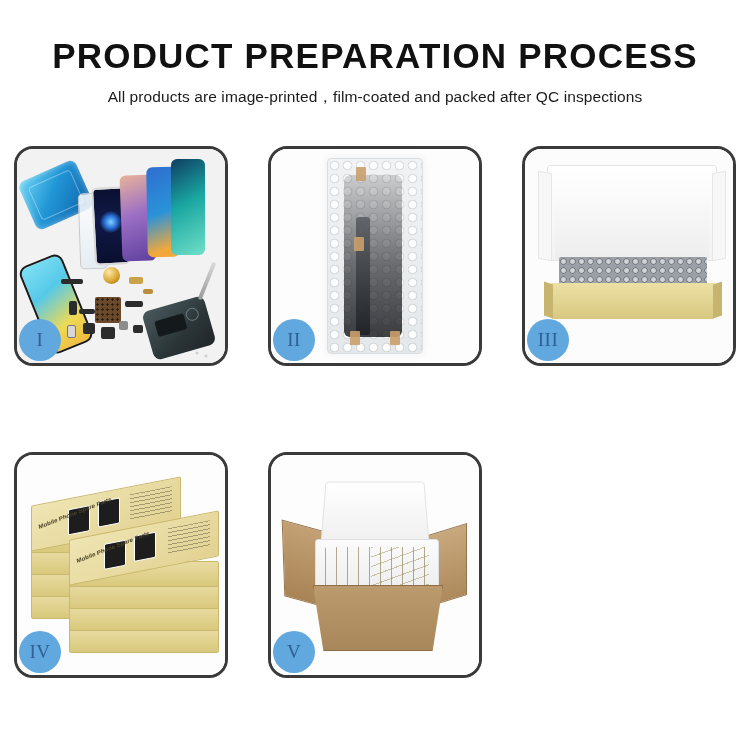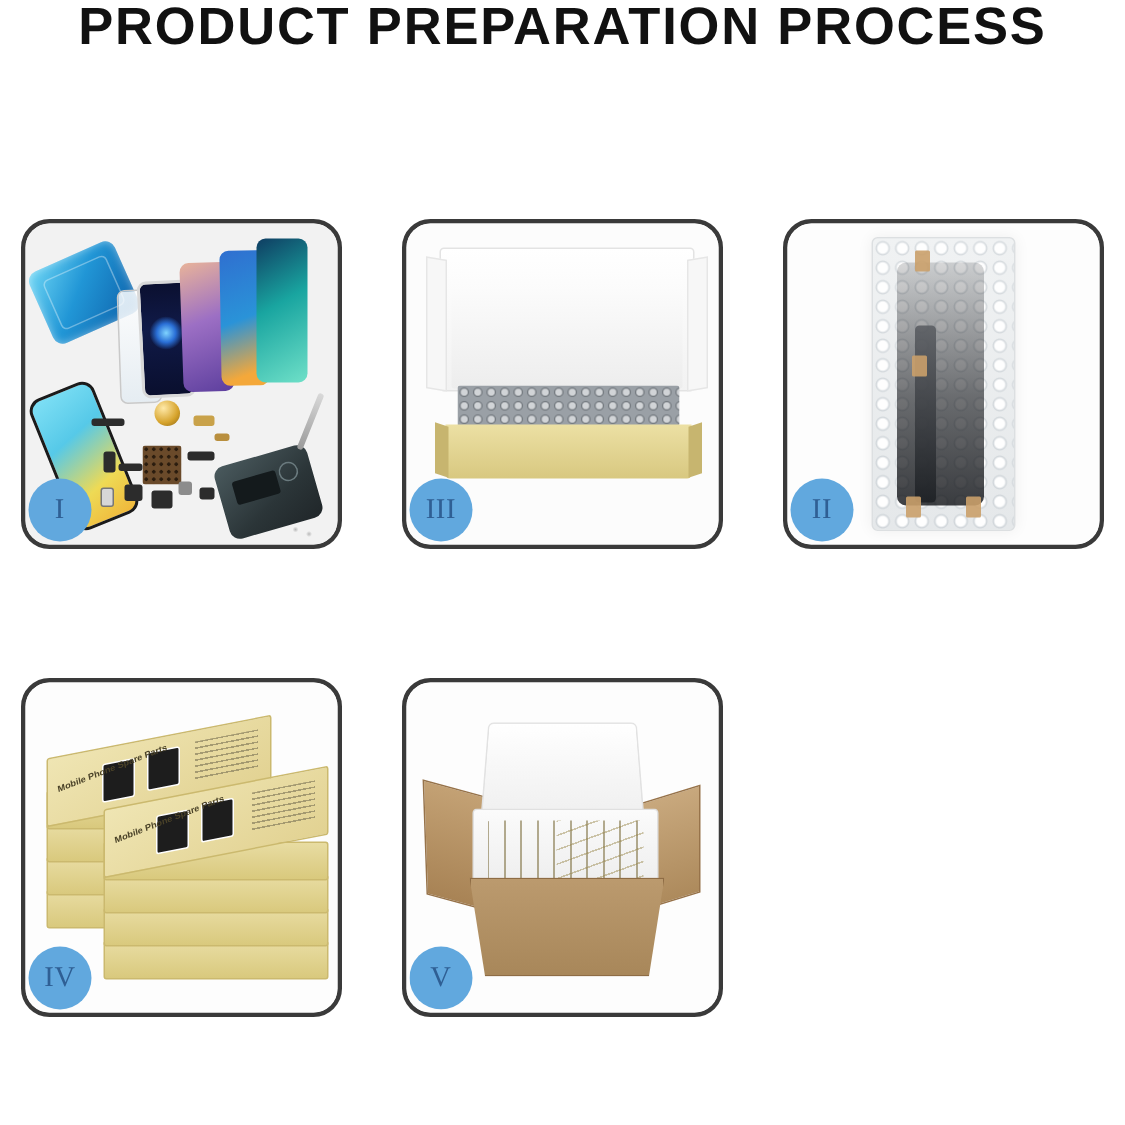--- a/index.html
+++ b/index.html
@@ -6,21 +6,21 @@
   html, body { margin:0; padding:0; }
   body {
     width:750px; height:750px;
     background:#ffffff;
     font-family:"Liberation Sans", sans-serif;
     overflow:hidden;
     position:relative;
   }
 
   
-  .header { width:100%; text-align:center; }
+  .header { width:100%; text-align:center; padding-top:38px; }
   .title {
     font-family:"Liberation Sans", sans-serif;
     font-size:35px; font-weight:700; letter-spacing:1.2px;
     color:#111111; line-height:1; margin:0;
   }
   .subtitle {
     font-family:"Liberation Sans", sans-serif;
     font-size:15.5px; font-weight:400; color:#1b1b1b;
     margin:14px 0 0 0; letter-spacing:.1px;
   }
@@ -280,20 +280,21 @@
     background:rgba(140,115,80,.75); transform:rotate(10deg);
   }
   .c-tape-1{ position:absolute; left:44px; top:92px; width:16px; height:18px; background:rgba(150,122,84,.75); }
   .c-tape-2{ position:absolute; left:44px; top:152px; width:16px; height:18px; background:rgba(150,122,84,.7); }
 </style>
 </head>
 <body>
 
 <div class="header">
   <h1 class="title">PRODUCT PREPARATION PROCESS</h1>
+  <p class="subtitle">All products are image-printed，film-coated and packed after QC inspections</p>
 </div>
 
 <div class="grid">
 
   <div class="panel">
     <div class="panel-inner p1">
       <div class="blue-pad"></div>
       <div class="glass"></div>
       <div class="ph ph-a"></div>
       <div class="ph ph-b"></div>
@@ -314,41 +315,41 @@
       <div class="prt prt-10"></div>
       <div class="prt prt-11"></div>
       <div class="board"></div>
       <div class="tweezer"></div>
       <div class="screws"></div>
     </div>
     <div class="badge">I</div>
   </div>
 
   <div class="panel">
-    <div class="panel-inner p3">
-      <div class="b3-lid"></div>
-      <div class="b3-foam"></div>
-      <div class="b3-wrap"></div>
-      <div class="b3-base"></div>
-    </div>
-    <div class="badge">III</div>
-  </div>
-
-  <div class="panel">
     <div class="panel-inner p2">
       <div class="bag">
         <div class="bag-item"></div>
         <div class="bag-strip"></div>
         <div class="tape tape-1"></div>
         <div class="tape tape-2"></div>
         <div class="tape tape-3"></div>
         <div class="tape tape-4"></div>
       </div>
     </div>
     <div class="badge">II</div>
+  </div>
+
+  <div class="panel">
+    <div class="panel-inner p3">
+      <div class="b3-lid"></div>
+      <div class="b3-foam"></div>
+      <div class="b3-wrap"></div>
+      <div class="b3-base"></div>
+    </div>
+    <div class="badge">III</div>
   </div>
 
   <div class="panel">
     <div class="panel-inner p4">
       <div class="stack">
         <div class="sb" style="left:4px;  top:118px;"></div>
         <div class="sb" style="left:4px;  top:96px;"></div>
         <div class="sb" style="left:4px;  top:74px;"></div>
         <div class="sb" style="left:4px;  top:52px;"></div>
         <div class="sb-top" style="left:4px; top:16px;">

